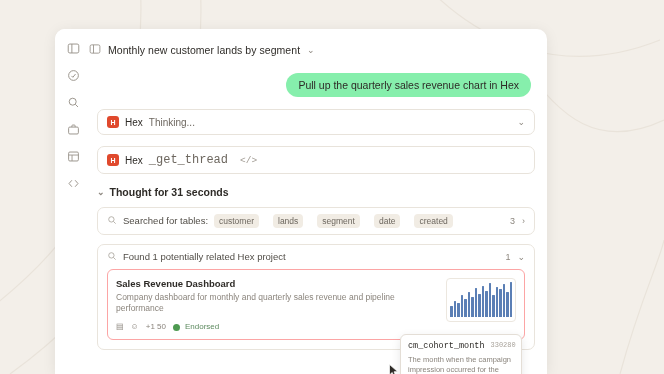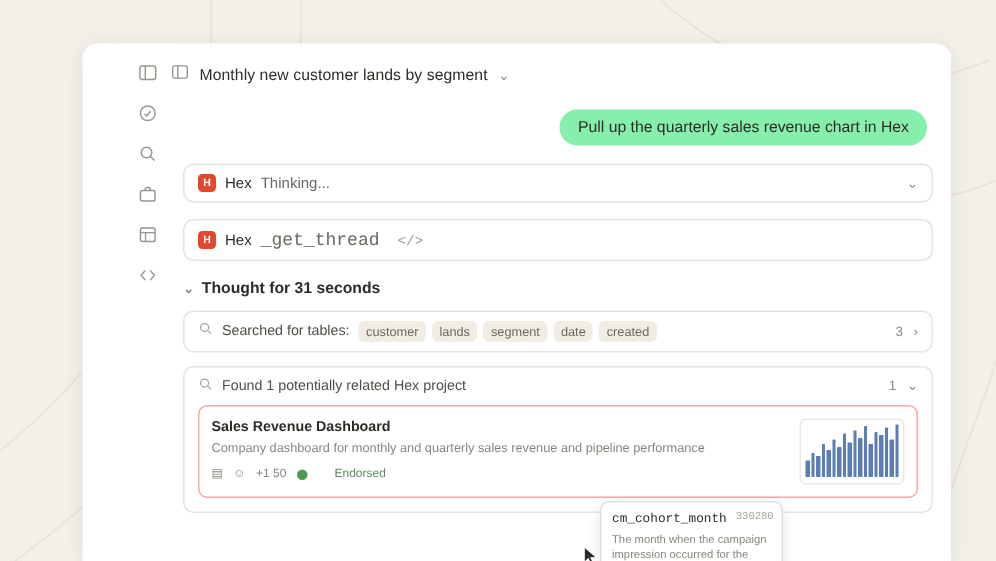--- a/index.html
+++ b/index.html
@@ -6,24 +6,24 @@
   body{
     width:664px;height:374px;overflow:hidden;
     font-family:"Liberation Sans", sans-serif;
     background:#f3efe9;
     position:relative;
   }
   
   .bg-arcs{position:absolute;inset:0;overflow:hidden;}
   .bg-arcs svg{position:absolute;top:0;left:0;}
   .app-window{
-    position:absolute;left:55px;top:29px;width:554px;height:345px;
+    position:absolute;left:55px;top:29px;width:492px;height:345px;
     background:#ffffff;border-radius:10px 10px 0 0;
     box-shadow:0 2px 14px rgba(0,0,0,0.08);
-    overflow:hidden;display:flex;padding-left:25px;
+    overflow:hidden;display:flex;
   }
   
   .rail{
     width:36px;flex:0 0 36px;background:#ffffff;
     display:flex;flex-direction:column;align-items:center;
     padding-top:10px;gap:9px;
   }
   .rail .ric{
     width:18px;height:18px;display:flex;align-items:center;justify-content:center;
     color:#9a948c;border-radius:4px;
@@ -80,35 +80,35 @@
     margin-top:7px;font-size:9.5px;color:#8b857d;padding-left:11px;
     white-space:nowrap;overflow:hidden;text-overflow:ellipsis;
   }
   .card{
     margin-top:9px;border:1px solid #e9e4dc;border-radius:7px;background:#fff;
   }
   .card-head{
     display:flex;align-items:center;gap:6px;padding:6px 9px;font-size:9.5px;color:#6d675f;
   }
   .card-head .lbl{color:#514d47;font-size:9.5px;}
-  .pillrow{display:flex;gap:4px;}
+  .pillrow{display:flex;gap:14px;}
   .pill{
     background:#f1ece4;color:#6d675f;border-radius:4px;
     padding:1.5px 5px;font-size:8.5px;line-height:1.25;
   }
   .count{margin-left:auto;display:flex;align-items:center;gap:7px;color:#8d877f;font-size:9px;}
   .card-body{padding:0 9px 9px 9px;}
   .proj{
     border:1px solid #fca5a5;border-radius:6px;display:flex;gap:8px;padding:8px;
   }
   .proj-left{flex:1;min-width:0;}
   .proj-title{font-size:9.5px;color:#2e2b27;font-weight:bold;}
   .proj-desc{font-size:8.5px;color:#8b857d;margin-top:3px;line-height:1.35;}
   .proj-meta{display:flex;align-items:center;gap:7px;margin-top:7px;font-size:8px;color:#8b857d;}
-  .endorsed{display:flex;align-items:flex-end;gap:18px;color:#5d8a5f;}
+  .endorsed{display:flex;align-items:flex-end;gap:5px;color:#5d8a5f;}
   .dot-green{width:7px;height:7px;border-radius:50%;background:#4e9a51;display:inline-block;}
   .thumb{
     width:68px;height:42px;flex:0 0 68px;border:1px solid #ece7df;border-radius:4px;
     background:#fff;overflow:hidden;
   }
   
   .tooltip{
     position:absolute;left:345px;top:305px;width:106px;
     background:#fff;border:1px solid #e4ded6;border-radius:6px;
     box-shadow:0 3px 10px rgba(0,0,0,0.10);padding:6px 7px;z-index:30;

